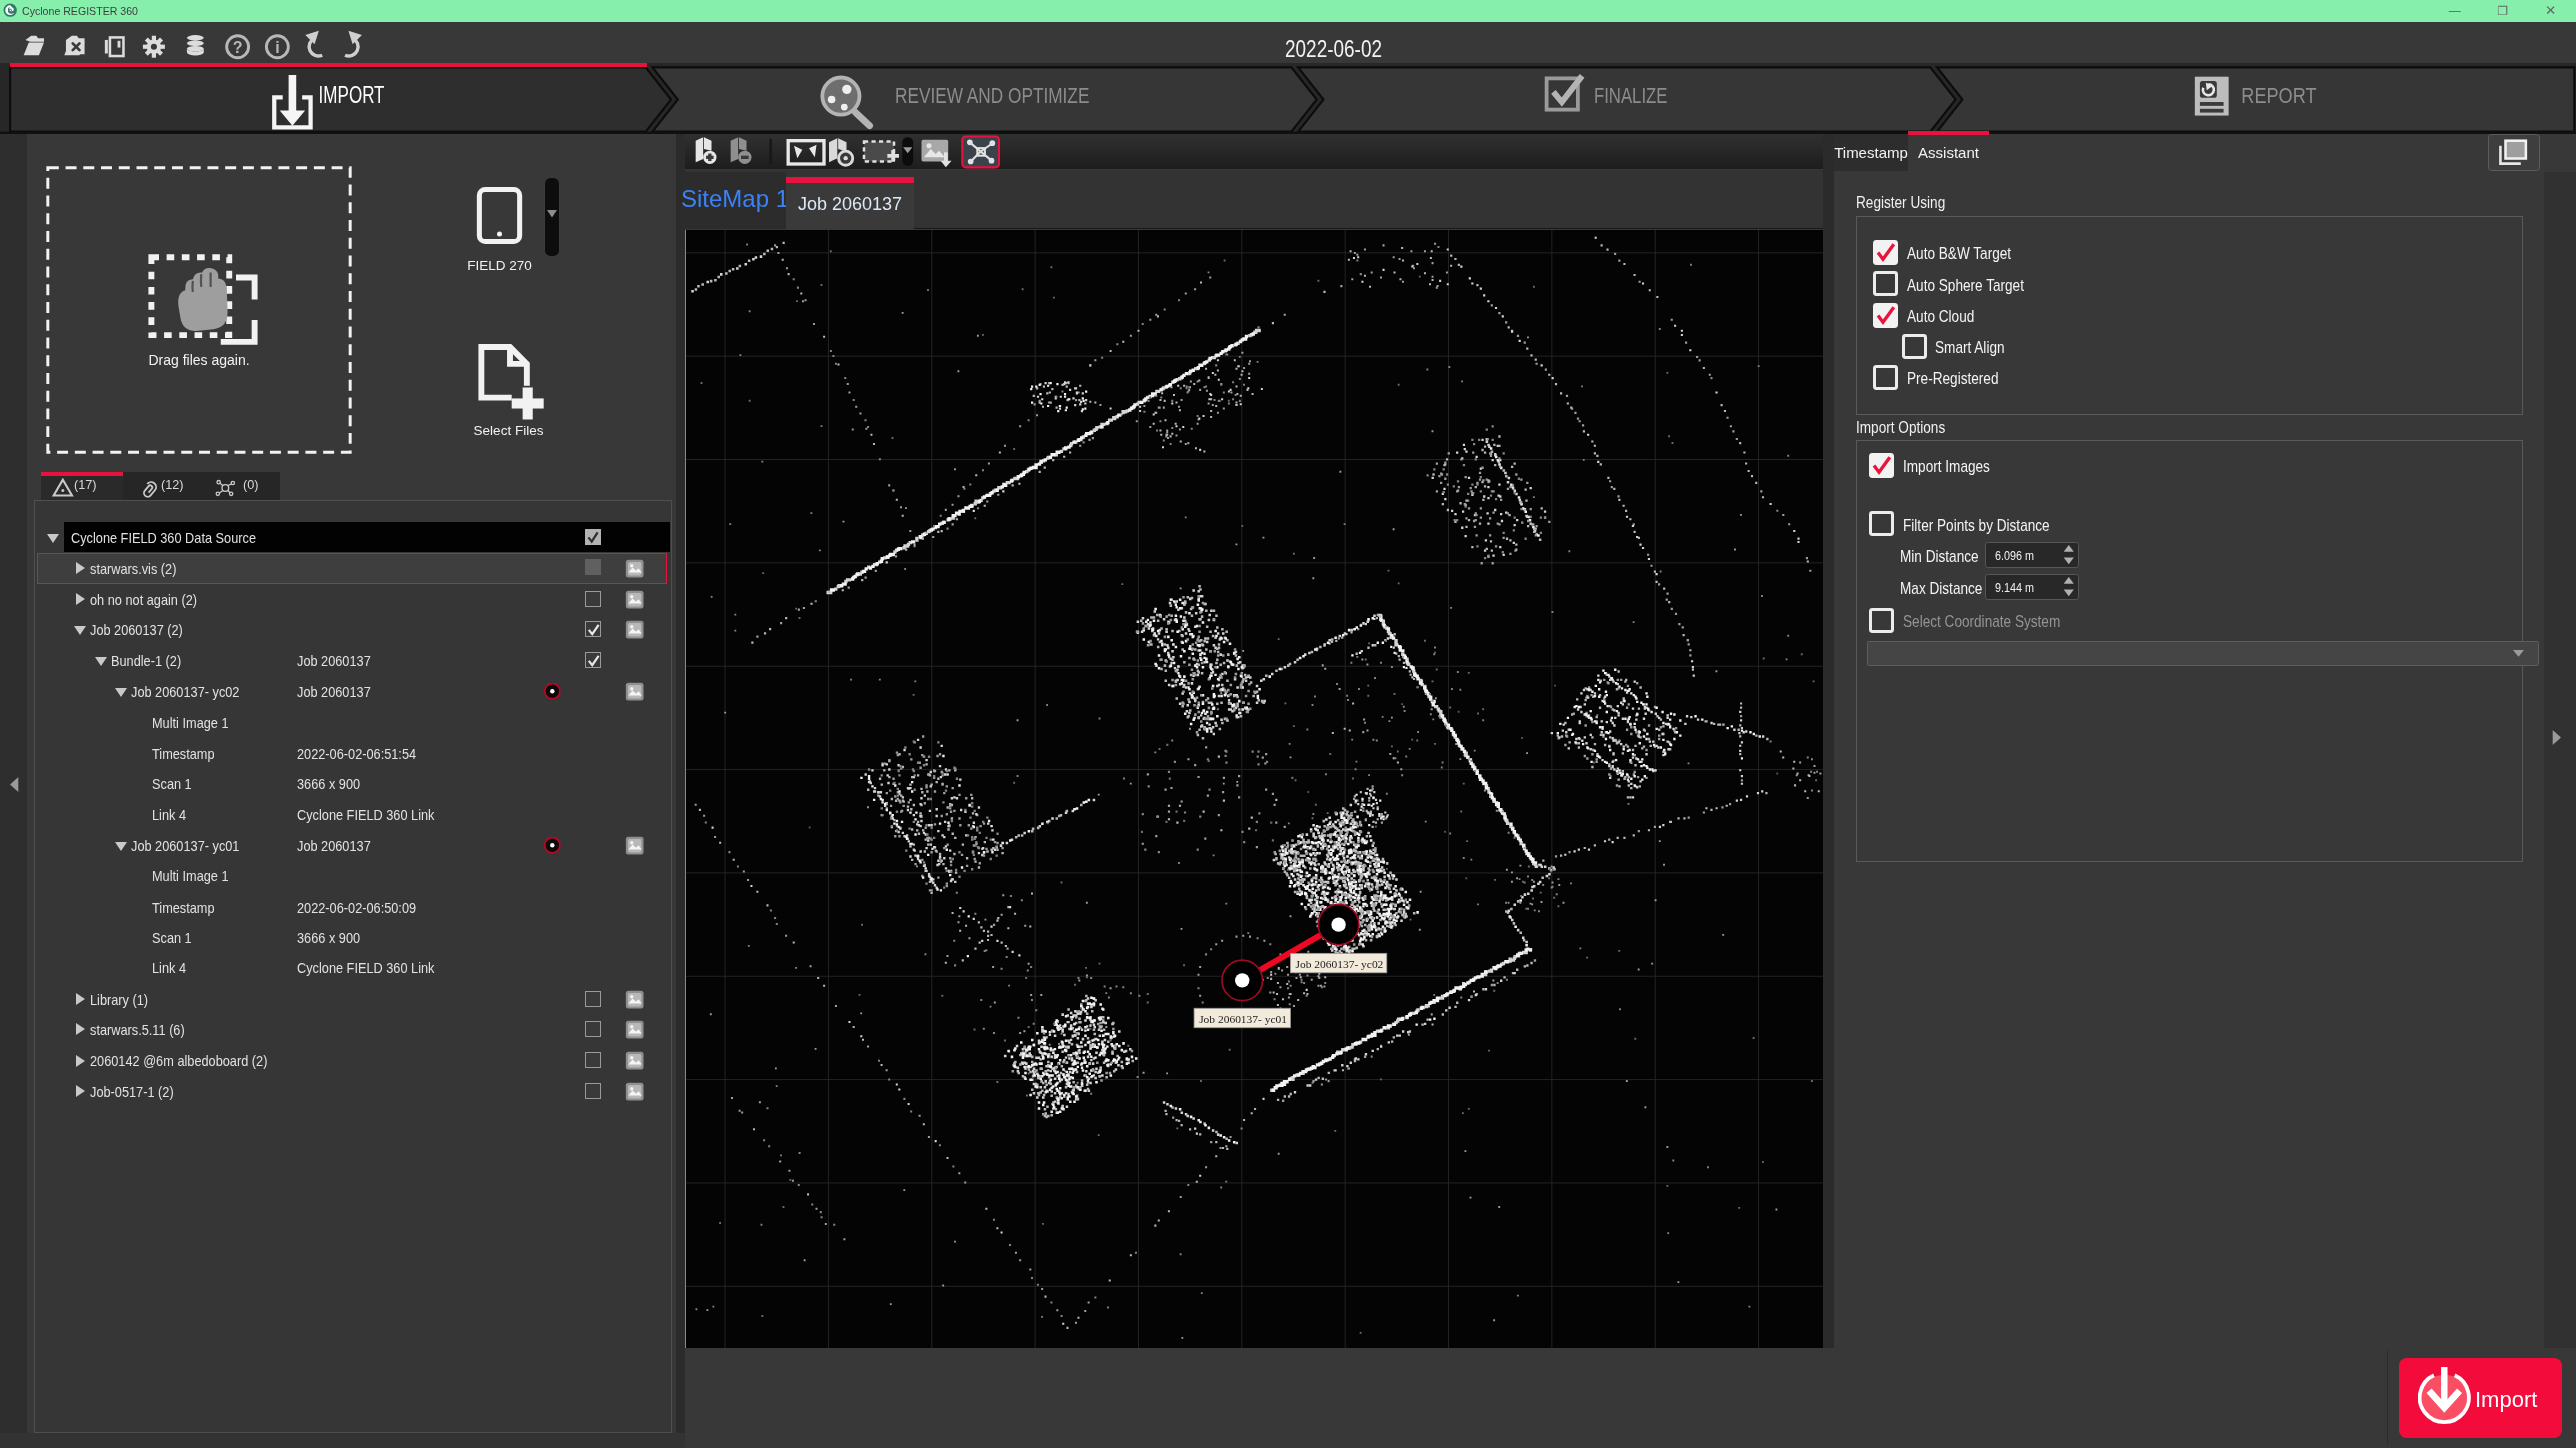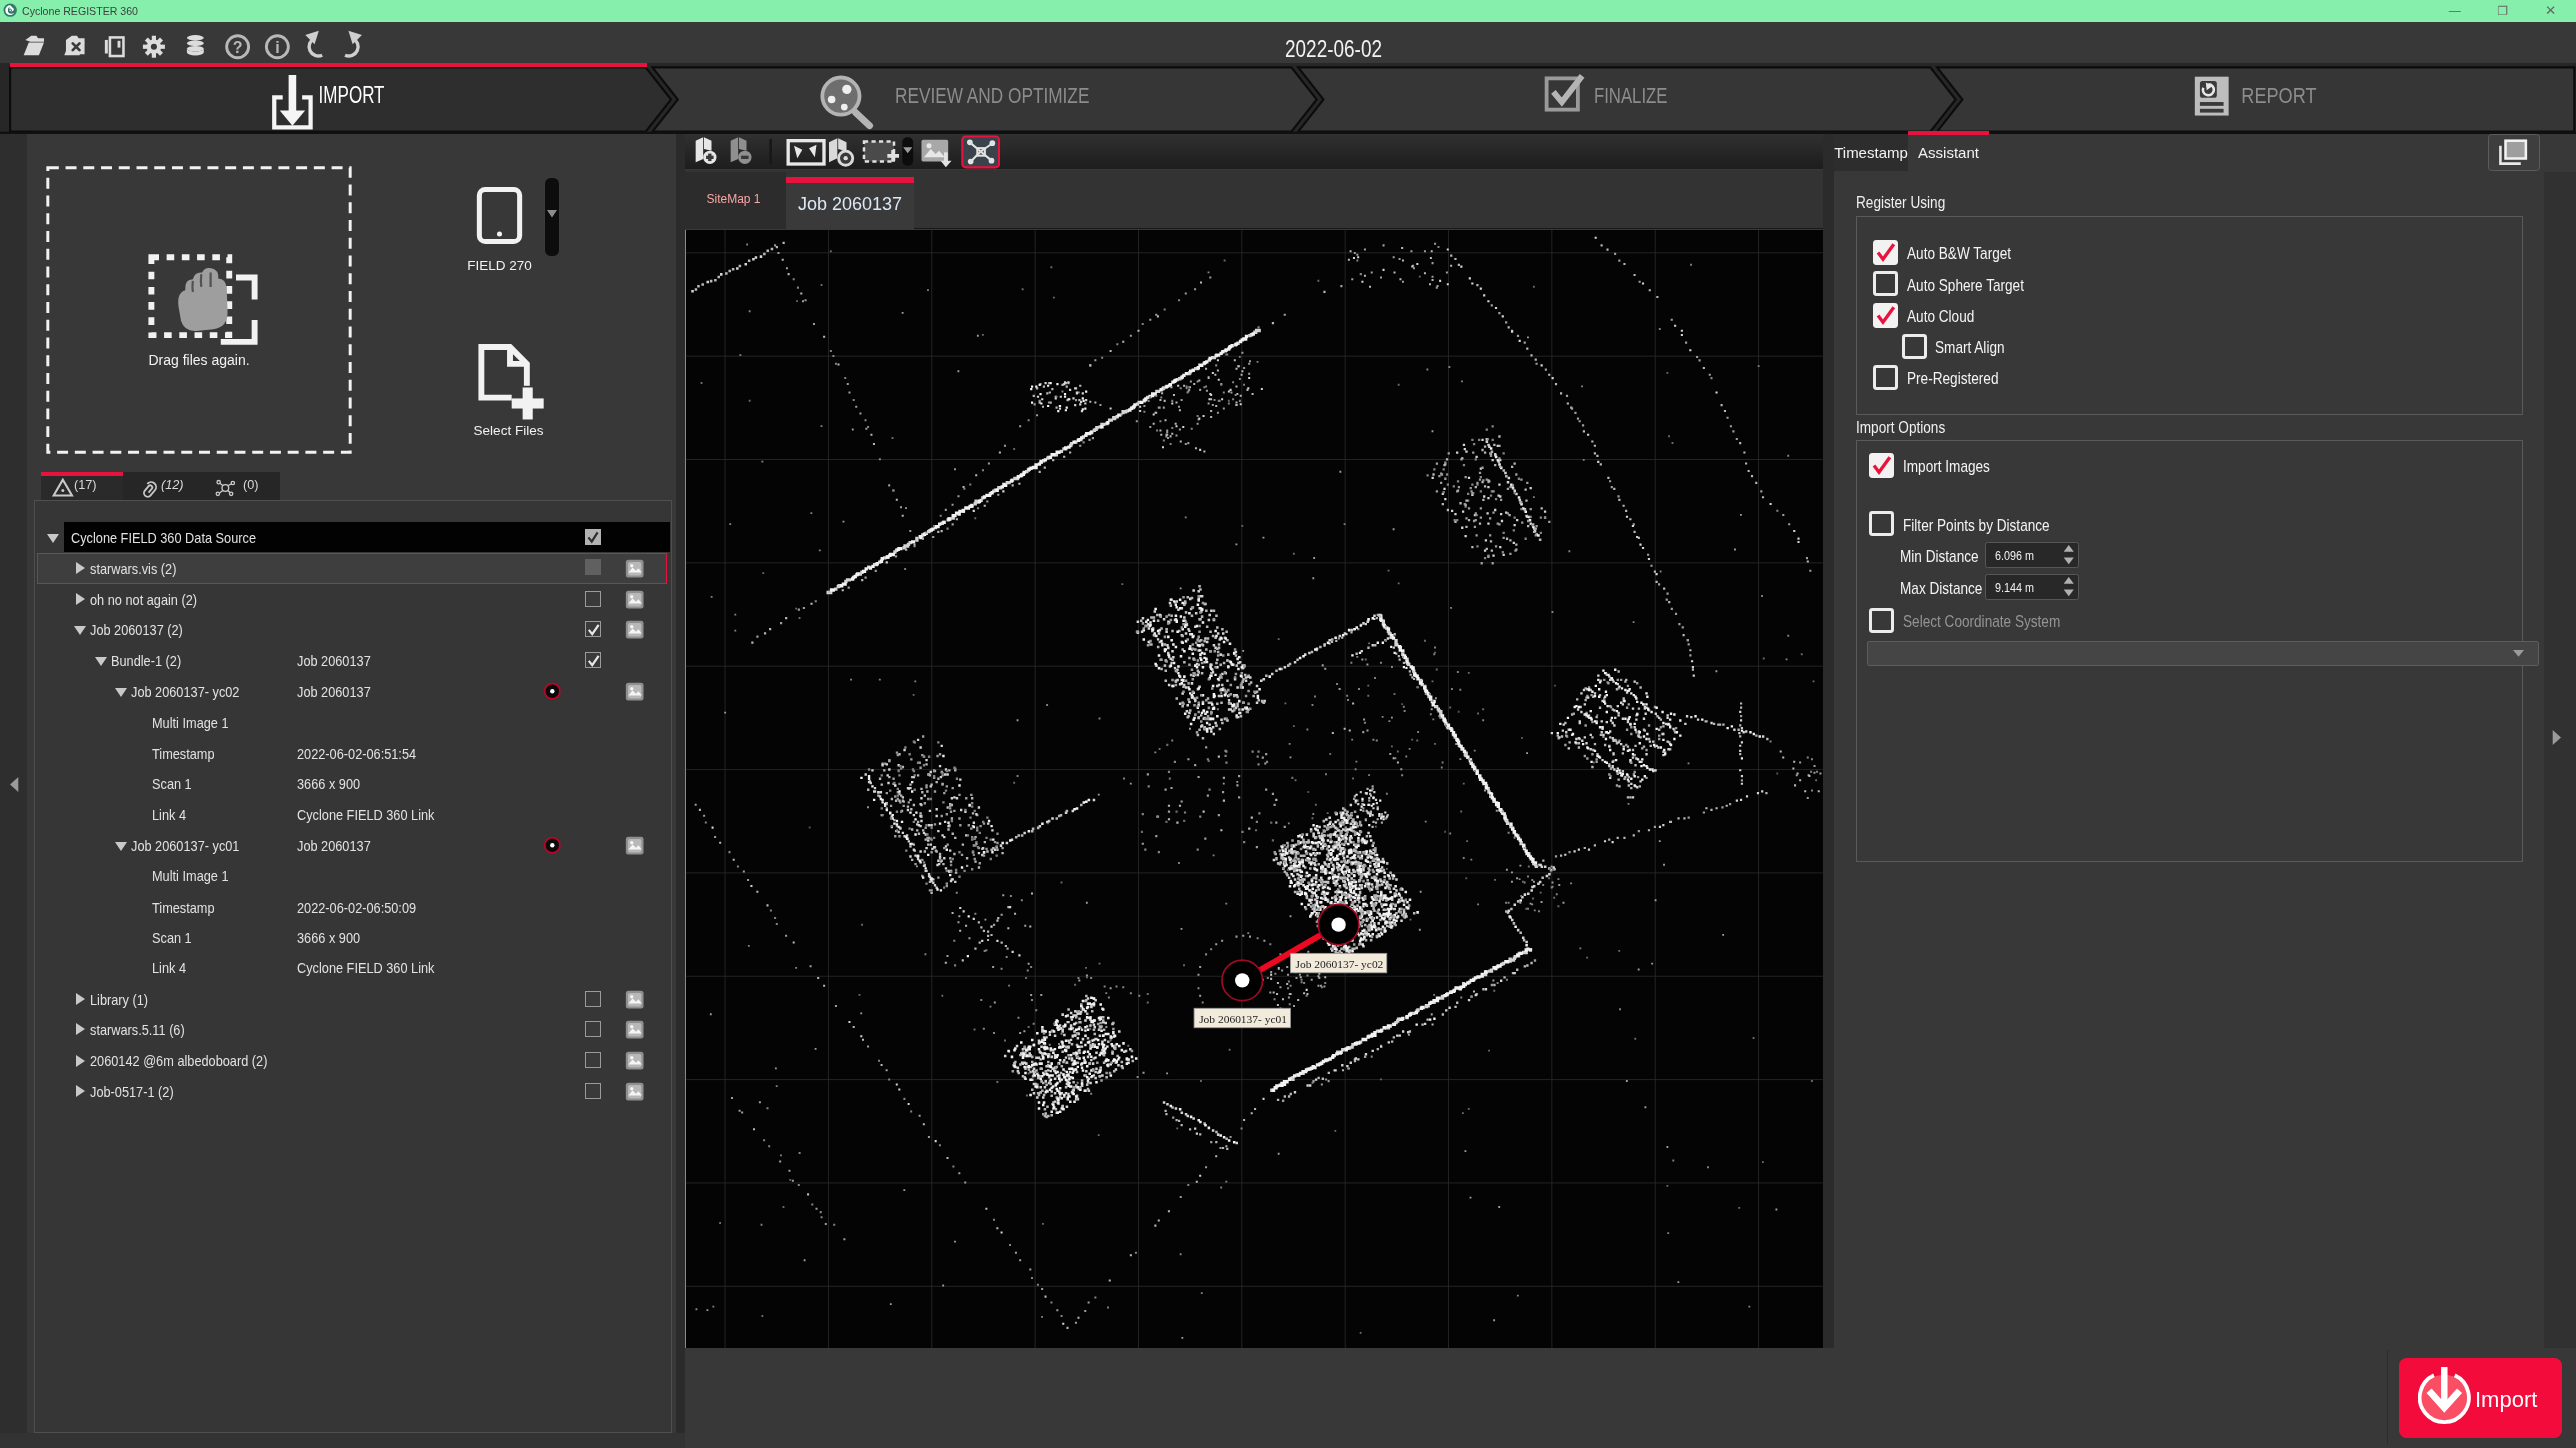--- a/index.html
+++ b/index.html
@@ -212,21 +212,21 @@
   <g stroke="#c9c9c9" stroke-width="1.6" fill="none">
     <circle cx="207" cy="12" r="4"></circle>
     <circle cx="199" cy="5" r="2"></circle>
       <circle cx="216" cy="6" r="2"></circle>
       <circle cx="198" cy="19" r="2"></circle>
       <circle cx="214" cy="19" r="2"></circle>
     <path d="M204 9 l-4 -3 M210 9 l5 -2 M204 15 l-4 3 M210 15 l3 3"></path>
   </g>
 </svg>
 <div class="abs" style="left:74px;top:478px;font-size:12.7px;color:#d8d8d8;">(17)</div>
-<div class="abs" style="left:161px;top:478px;font-size:12.7px;color:#d8d8d8;font-style:italic;">(12)</div>
+<div class="abs" style="left:161px;top:478px;font-size:12.7px;color:#d8d8d8;">(12)</div>
 <div class="abs" style="left:243px;top:478px;font-size:12.7px;color:#d8d8d8;">(0)</div>
 
 <div class="abs" style="left:34px;top:500px;width:638px;height:933px;background:#363636;border:0.8px solid #4f4f4f;box-sizing:border-box;"></div>
 <div id="tree" class="abs" style="left:0;top:0;">
 <div class="abs" style="left:64px;top:522px;width:606px;height:30px;background:#020202;"></div>
 <div class="abs" style="left:37px;top:553px;width:630px;height:31px;background:#3e3e3e;border:1.7px solid #e8123f;box-sizing:border-box;"></div>
 <span class="exp expD" style="left:47px;top:534px;"></span>
 <div class="abs" style="left:71px;top:522px;height:30px;line-height:31px;font-size:15px;color:#e2e2e2;transform:scaleX(0.85);transform-origin:0 50%;">Cyclone FIELD 360 Data Source</div>
 <div class="abs" style="left:585px;top:529px;width:16px;height:16px;background:#b2b2b2;"></div>
     <svg class="abs" style="left:585px;top:529px" width="16" height="16" viewBox="0 0 19 19">
@@ -395,21 +395,21 @@
     <line x1="352" y1="21" x2="341" y2="32"></line>
       <line x1="352" y1="21" x2="364" y2="31"></line>
   </g>
   <rect x="348" y="17" width="9" height="9" fill="none" stroke="#e2e2e2" stroke-width="2.5"></rect>
   <circle cx="339" cy="10" r="3.4" fill="#e2e2e2"></circle>
     <circle cx="366" cy="11" r="3.4" fill="#e2e2e2"></circle>
   <circle cx="340" cy="33" r="3.4" fill="#e2e2e2"></circle>
     <circle cx="365" cy="32" r="3.4" fill="#e2e2e2"></circle>
 </svg>
 
-<div class="abs" style="left:681px;top:172px;width:105px;height:57px;background:#2c2c2c;color:#fca5a5;font-size:12px;text-align:center;line-height:54px;">SiteMap 1</div>
+<div class="abs" style="left:681px;top:172px;width:105px;height:57px;background:#2c2c2c;color:#3b82f6;font-size:24px;text-align:center;line-height:54px;">SiteMap 1</div>
 <div class="abs" style="left:786px;top:177px;width:128px;height:6px;background:#e8123f;"></div>
 <div class="abs" style="left:786px;top:183px;width:128px;height:46px;background:#3a3a3a;color:#dce8f5;font-size:18px;text-align:center;line-height:42px;">Job 2060137</div>
 <svg class="abs" style="left:686px;top:230px;" width="1137" height="1118" viewBox="0 0 1345 1323">
 <path d="M46.0 0V1323 M168.3 0V1323 M290.6 0V1323 M412.9 0V1323 M535.2 0V1323 M657.5 0V1323 M779.8 0V1323 M902.1 0V1323 M1024.4 0V1323 M1146.7 0V1323 M1269.0 0V1323 M0 27.0H1345 M0 149.3H1345 M0 271.6H1345 M0 393.9H1345 M0 516.2H1345 M0 638.5H1345 M0 760.8H1345 M0 883.1H1345 M0 1005.4H1345 M0 1127.7H1345 M0 1250.0H1345" stroke="#2a2a2a" stroke-width="1" fill="none"></path>
 <path d="M166 427h4.0v4.0h-4.0zM169 427h4.0v4.0h-4.0zM175 423h4.0v4.0h-4.0zM178 420h4.0v4.0h-4.0zM179 419h4.0v4.0h-4.0zM187 414h4.0v4.0h-4.0zM189 412h4.0v4.0h-4.0zM191 412h4.0v4.0h-4.0zM196 409h4.0v4.0h-4.0zM200 406h4.0v4.0h-4.0zM204 405h4.0v4.0h-4.0zM206 403h4.0v4.0h-4.0zM214 397h4.0v4.0h-4.0zM221 394h4.0v4.0h-4.0zM223 394h4.0v4.0h-4.0zM227 391h4.0v4.0h-4.0zM233 386h4.0v4.0h-4.0zM237 385h4.0v4.0h-4.0zM245 379h4.0v4.0h-4.0zM247 377h4.0v4.0h-4.0zM256 374h4.0v4.0h-4.0zM257 372h4.0v4.0h-4.0zM260 372h4.0v4.0h-4.0zM261 370h4.0v4.0h-4.0zM263 368h4.0v4.0h-4.0zM271 365h4.0v4.0h-4.0zM271 363h4.0v4.0h-4.0zM278 359h4.0v4.0h-4.0zM285 355h4.0v4.0h-4.0zM286 354h4.0v4.0h-4.0zM293 350h4.0v4.0h-4.0zM301 345h4.0v4.0h-4.0zM303 344h4.0v4.0h-4.0zM308 341h4.0v4.0h-4.0zM310 340h4.0v4.0h-4.0zM314 339h4.0v4.0h-4.0zM326 331h4.0v4.0h-4.0zM336 325h4.0v4.0h-4.0zM340 322h4.0v4.0h-4.0zM341 319h4.0v4.0h-4.0zM344 320h4.0v4.0h-4.0zM347 318h4.0v4.0h-4.0zM349 315h4.0v4.0h-4.0zM358 310h4.0v4.0h-4.0zM362 307h4.0v4.0h-4.0zM364 306h4.0v4.0h-4.0zM368 303h4.0v4.0h-4.0zM370 303h4.0v4.0h-4.0zM378 297h4.0v4.0h-4.0zM380 297h4.0v4.0h-4.0zM384 294h4.0v4.0h-4.0zM387 292h4.0v4.0h-4.0zM390 292h4.0v4.0h-4.0zM401 284h4.0v4.0h-4.0zM403 282h4.0v4.0h-4.0zM418 273h4.0v4.0h-4.0zM421 271h4.0v4.0h-4.0zM426 268h4.0v4.0h-4.0zM427 267h4.0v4.0h-4.0zM436 264h4.0v4.0h-4.0zM442 260h4.0v4.0h-4.0zM445 257h4.0v4.0h-4.0zM447 257h4.0v4.0h-4.0zM453 253h4.0v4.0h-4.0zM454 251h4.0v4.0h-4.0zM459 249h4.0v4.0h-4.0zM465 246h4.0v4.0h-4.0zM468 243h4.0v4.0h-4.0zM478 237h4.0v4.0h-4.0zM481 235h4.0v4.0h-4.0zM483 234h4.0v4.0h-4.0zM484 232h4.0v4.0h-4.0zM488 231h4.0v4.0h-4.0zM490 228h4.0v4.0h-4.0zM492 228h4.0v4.0h-4.0zM496 227h4.0v4.0h-4.0zM499 223h4.0v4.0h-4.0zM501 223h4.0v4.0h-4.0zM504 220h4.0v4.0h-4.0zM505 221h4.0v4.0h-4.0zM508 219h4.0v4.0h-4.0zM515 214h4.0v4.0h-4.0zM515 213h4.0v4.0h-4.0zM518 213h4.0v4.0h-4.0zM520 212h4.0v4.0h-4.0zM527 208h4.0v4.0h-4.0zM532 204h4.0v4.0h-4.0zM534 202h4.0v4.0h-4.0zM540 200h4.0v4.0h-4.0zM544 196h4.0v4.0h-4.0zM555 189h4.0v4.0h-4.0zM557 189h4.0v4.0h-4.0zM562 186h4.0v4.0h-4.0zM563 185h4.0v4.0h-4.0zM566 184h4.0v4.0h-4.0zM570 182h4.0v4.0h-4.0zM579 175h4.0v4.0h-4.0zM582 174h4.0v4.0h-4.0zM584 173h4.0v4.0h-4.0zM593 168h4.0v4.0h-4.0zM594 167h4.0v4.0h-4.0zM601 162h4.0v4.0h-4.0zM603 162h4.0v4.0h-4.0zM611 156h4.0v4.0h-4.0zM617 152h4.0v4.0h-4.0zM621 149h4.0v4.0h-4.0zM623 149h4.0v4.0h-4.0zM625 147h4.0v4.0h-4.0zM636 141h4.0v4.0h-4.0zM648 134h4.0v4.0h-4.0zM651 132h4.0v4.0h-4.0zM665 123h4.0v4.0h-4.0zM667 122h4.0v4.0h-4.0zM671 119h4.0v4.0h-4.0zM672 119h4.0v4.0h-4.0zM673 117h4.0v4.0h-4.0zM676 117h4.0v4.0h-4.0zM691 1016h4.0v4.0h-4.0zM714 1002h4.0v4.0h-4.0zM716 1003h4.0v4.0h-4.0zM716 1001h4.0v4.0h-4.0zM721 998h4.0v4.0h-4.0zM728 996h4.0v4.0h-4.0zM734 991h4.0v4.0h-4.0zM765 975h4.0v4.0h-4.0zM769 971h4.0v4.0h-4.0zM775 968h4.0v4.0h-4.0zM779 967h4.0v4.0h-4.0zM783 966h4.0v4.0h-4.0zM786 965h4.0v4.0h-4.0zM787 962h4.0v4.0h-4.0zM791 961h4.0v4.0h-4.0zM796 959h4.0v4.0h-4.0zM806 952h4.0v4.0h-4.0zM816 946h4.0v4.0h-4.0zM821 945h4.0v4.0h-4.0zM827 942h4.0v4.0h-4.0zM829 942h4.0v4.0h-4.0zM835 938h4.0v4.0h-4.0zM838 936h4.0v4.0h-4.0zM840 934h4.0v4.0h-4.0zM841 932h4.0v4.0h-4.0zM851 930h4.0v4.0h-4.0zM856 925h4.0v4.0h-4.0zM859 925h4.0v4.0h-4.0zM863 922h4.0v4.0h-4.0zM864 921h4.0v4.0h-4.0zM874 917h4.0v4.0h-4.0zM874 916h4.0v4.0h-4.0zM876 916h4.0v4.0h-4.0zM883 912h4.0v4.0h-4.0zM893 907h4.0v4.0h-4.0zM893 905h4.0v4.0h-4.0zM903 900h4.0v4.0h-4.0zM918 890h4.0v4.0h-4.0zM925 888h4.0v4.0h-4.0zM944 879h4.0v4.0h-4.0zM945 876h4.0v4.0h-4.0zM949 875h4.0v4.0h-4.0zM951 875h4.0v4.0h-4.0zM951 874h4.0v4.0h-4.0zM963 867h4.0v4.0h-4.0zM965 866h4.0v4.0h-4.0zM973 863h4.0v4.0h-4.0zM973 861h4.0v4.0h-4.0zM977 862h4.0v4.0h-4.0zM978 860h4.0v4.0h-4.0zM979 858h4.0v4.0h-4.0zM983 857h4.0v4.0h-4.0zM984 854h4.0v4.0h-4.0zM989 853h4.0v4.0h-4.0zM992 853h4.0v4.0h-4.0zM997 850h4.0v4.0h-4.0zM819 454h4.0v4.0h-4.0zM821 460h4.0v4.0h-4.0zM823 461h4.0v4.0h-4.0zM823 464h4.0v4.0h-4.0zM825 468h4.0v4.0h-4.0zM827 469h4.0v4.0h-4.0zM829 473h4.0v4.0h-4.0zM830 475h4.0v4.0h-4.0zM831 476h4.0v4.0h-4.0zM833 480h4.0v4.0h-4.0zM838 484h4.0v4.0h-4.0zM838 486h4.0v4.0h-4.0zM838 489h4.0v4.0h-4.0zM839 489h4.0v4.0h-4.0zM846 500h4.0v4.0h-4.0zM848 503h4.0v4.0h-4.0zM851 506h4.0v4.0h-4.0zM852 511h4.0v4.0h-4.0zM853 512h4.0v4.0h-4.0zM858 516h4.0v4.0h-4.0zM859 520h4.0v4.0h-4.0zM860 523h4.0v4.0h-4.0zM861 525h4.0v4.0h-4.0zM867 531h4.0v4.0h-4.0zM868 532h4.0v4.0h-4.0zM869 536h4.0v4.0h-4.0zM872 538h4.0v4.0h-4.0zM873 543h4.0v4.0h-4.0zM877 550h4.0v4.0h-4.0zM885 562h4.0v4.0h-4.0zM886 562h4.0v4.0h-4.0zM888 565h4.0v4.0h-4.0zM889 567h4.0v4.0h-4.0zM891 568h4.0v4.0h-4.0zM891 571h4.0v4.0h-4.0zM892 574h4.0v4.0h-4.0zM895 578h4.0v4.0h-4.0zM899 586h4.0v4.0h-4.0zM900 587h4.0v4.0h-4.0zM906 595h4.0v4.0h-4.0zM908 598h4.0v4.0h-4.0zM913 608h4.0v4.0h-4.0zM916 612h4.0v4.0h-4.0zM921 617h4.0v4.0h-4.0zM920 619h4.0v4.0h-4.0zM921 620h4.0v4.0h-4.0zM929 631h4.0v4.0h-4.0zM931 634h4.0v4.0h-4.0zM934 638h4.0v4.0h-4.0zM937 645h4.0v4.0h-4.0zM939 648h4.0v4.0h-4.0zM945 656h4.0v4.0h-4.0zM947 659h4.0v4.0h-4.0zM948 663h4.0v4.0h-4.0zM954 674h4.0v4.0h-4.0zM961 684h4.0v4.0h-4.0zM963 686h4.0v4.0h-4.0zM967 692h4.0v4.0h-4.0zM968 696h4.0v4.0h-4.0zM969 697h4.0v4.0h-4.0zM970 700h4.0v4.0h-4.0zM974 704h4.0v4.0h-4.0zM976 706h4.0v4.0h-4.0zM978 711h4.0v4.0h-4.0zM982 715h4.0v4.0h-4.0zM986 723h4.0v4.0h-4.0zM986 724h4.0v4.0h-4.0zM989 726h4.0v4.0h-4.0zM995 736h4.0v4.0h-4.0zM1004 751h4.0v4.0h-4.0z" fill="#d4d4d4"></path>
 <path d="M170 424h4.0v4.0h-4.0zM172 424h4.0v4.0h-4.0zM182 419h4.0v4.0h-4.0zM184 417h4.0v4.0h-4.0zM186 417h4.0v4.0h-4.0zM195 411h4.0v4.0h-4.0zM198 408h4.0v4.0h-4.0zM201 405h4.0v4.0h-4.0zM208 402h4.0v4.0h-4.0zM209 402h4.0v4.0h-4.0zM211 399h4.0v4.0h-4.0zM216 398h4.0v4.0h-4.0zM219 396h4.0v4.0h-4.0zM224 393h4.0v4.0h-4.0zM229 390h4.0v4.0h-4.0zM230 387h4.0v4.0h-4.0zM236 385h4.0v4.0h-4.0zM239 383h4.0v4.0h-4.0zM240 382h4.0v4.0h-4.0zM243 382h4.0v4.0h-4.0zM249 376h4.0v4.0h-4.0zM250 375h4.0v4.0h-4.0zM252 375h4.0v4.0h-4.0zM266 367h4.0v4.0h-4.0zM267 367h4.0v4.0h-4.0zM275 361h4.0v4.0h-4.0zM276 362h4.0v4.0h-4.0zM280 358h4.0v4.0h-4.0zM282 357h4.0v4.0h-4.0zM288 353h4.0v4.0h-4.0zM290 352h4.0v4.0h-4.0zM294 349h4.0v4.0h-4.0zM296 349h4.0v4.0h-4.0zM298 346h4.0v4.0h-4.0zM303 344h4.0v4.0h-4.0zM309 340h4.0v4.0h-4.0zM314 336h4.0v4.0h-4.0zM316 336h4.0v4.0h-4.0zM318 333h4.0v4.0h-4.0zM321 334h4.0v4.0h-4.0zM322 331h4.0v4.0h-4.0zM326 330h4.0v4.0h-4.0zM329 327h4.0v4.0h-4.0zM332 327h4.0v4.0h-4.0zM334 325h4.0v4.0h-4.0zM336 324h4.0v4.0h-4.0zM345 319h4.0v4.0h-4.0zM351 314h4.0v4.0h-4.0zM354 312h4.0v4.0h-4.0zM357 312h4.0v4.0h-4.0zM360 309h4.0v4.0h-4.0zM366 306h4.0v4.0h-4.0zM372 302h4.0v4.0h-4.0zM374 299h4.0v4.0h-4.0zM376 300h4.0v4.0h-4.0zM383 295h4.0v4.0h-4.0zM391 290h4.0v4.0h-4.0zM394 289h4.0v4.0h-4.0zM395 288h4.0v4.0h-4.0zM397 287h4.0v4.0h-4.0zM398 285h4.0v4.0h-4.0zM404 281h4.0v4.0h-4.0zM406 280h4.0v4.0h-4.0zM409 279h4.0v4.0h-4.0zM412 279h4.0v4.0h-4.0zM412 276h4.0v4.0h-4.0zM416 275h4.0v4.0h-4.0zM418 272h4.0v4.0h-4.0zM423 270h4.0v4.0h-4.0zM429 267h4.0v4.0h-4.0zM431 264h4.0v4.0h-4.0zM433 264h4.0v4.0h-4.0zM437 261h4.0v4.0h-4.0zM439 261h4.0v4.0h-4.0zM447 256h4.0v4.0h-4.0zM451 255h4.0v4.0h-4.0zM457 249h4.0v4.0h-4.0zM462 247h4.0v4.0h-4.0zM463 246h4.0v4.0h-4.0zM466 244h4.0v4.0h-4.0zM471 241h4.0v4.0h-4.0zM472 239h4.0v4.0h-4.0zM475 239h4.0v4.0h-4.0zM477 238h4.0v4.0h-4.0zM490 231h4.0v4.0h-4.0zM497 226h4.0v4.0h-4.0zM510 217h4.0v4.0h-4.0zM511 217h4.0v4.0h-4.0zM523 211h4.0v4.0h-4.0zM525 209h4.0v4.0h-4.0zM528 207h4.0v4.0h-4.0zM529 205h4.0v4.0h-4.0zM537 202h4.0v4.0h-4.0zM541 199h4.0v4.0h-4.0zM542 198h4.0v4.0h-4.0zM547 195h4.0v4.0h-4.0zM550 194h4.0v4.0h-4.0zM550 192h4.0v4.0h-4.0zM553 192h4.0v4.0h-4.0zM560 187h4.0v4.0h-4.0zM567 183h4.0v4.0h-4.0zM571 181h4.0v4.0h-4.0zM574 178h4.0v4.0h-4.0zM576 177h4.0v4.0h-4.0zM577 176h4.0v4.0h-4.0zM585 172h4.0v4.0h-4.0zM587 170h4.0v4.0h-4.0zM590 168h4.0v4.0h-4.0zM595 165h4.0v4.0h-4.0zM598 164h4.0v4.0h-4.0zM604 161h4.0v4.0h-4.0zM606 158h4.0v4.0h-4.0zM608 158h4.0v4.0h-4.0zM612 155h4.0v4.0h-4.0zM614 154h4.0v4.0h-4.0zM618 150h4.0v4.0h-4.0zM626 146h4.0v4.0h-4.0zM628 146h4.0v4.0h-4.0zM631 144h4.0v4.0h-4.0zM633 142h4.0v4.0h-4.0zM637 140h4.0v4.0h-4.0zM640 139h4.0v4.0h-4.0zM641 137h4.0v4.0h-4.0zM642 136h4.0v4.0h-4.0zM644 135h4.0v4.0h-4.0zM649 133h4.0v4.0h-4.0zM654 130h4.0v4.0h-4.0zM656 128h4.0v4.0h-4.0zM658 127h4.0v4.0h-4.0zM660 127h4.0v4.0h-4.0zM661 124h4.0v4.0h-4.0zM669 121h4.0v4.0h-4.0zM693 1016h4.0v4.0h-4.0zM695 1013h4.0v4.0h-4.0zM696 1013h4.0v4.0h-4.0zM697 1011h4.0v4.0h-4.0zM701 1010h4.0v4.0h-4.0zM703 1010h4.0v4.0h-4.0zM703 1008h4.0v4.0h-4.0zM706 1009h4.0v4.0h-4.0zM706 1006h4.0v4.0h-4.0zM709 1006h4.0v4.0h-4.0zM712 1003h4.0v4.0h-4.0zM718 999h4.0v4.0h-4.0zM723 998h4.0v4.0h-4.0zM725 996h4.0v4.0h-4.0zM728 994h4.0v4.0h-4.0zM731 994h4.0v4.0h-4.0zM732 992h4.0v4.0h-4.0zM736 991h4.0v4.0h-4.0zM738 990h4.0v4.0h-4.0zM740 988h4.0v4.0h-4.0zM742 989h4.0v4.0h-4.0zM745 986h4.0v4.0h-4.0zM746 986h4.0v4.0h-4.0zM748 985h4.0v4.0h-4.0zM750 984h4.0v4.0h-4.0zM752 982h4.0v4.0h-4.0zM755 981h4.0v4.0h-4.0zM755 980h4.0v4.0h-4.0zM757 980h4.0v4.0h-4.0zM760 979h4.0v4.0h-4.0zM763 977h4.0v4.0h-4.0zM764 975h4.0v4.0h-4.0zM768 973h4.0v4.0h-4.0zM772 972h4.0v4.0h-4.0zM773 971h4.0v4.0h-4.0zM779 968h4.0v4.0h-4.0zM781 966h4.0v4.0h-4.0zM790 961h4.0v4.0h-4.0zM792 960h4.0v4.0h-4.0zM794 960h4.0v4.0h-4.0zM799 956h4.0v4.0h-4.0zM801 956h4.0v4.0h-4.0zM802 956h4.0v4.0h-4.0zM805 953h4.0v4.0h-4.0zM809 952h4.0v4.0h-4.0zM810 950h4.0v4.0h-4.0zM813 951h4.0v4.0h-4.0zM813 948h4.0v4.0h-4.0zM819 946h4.0v4.0h-4.0zM820 946h4.0v4.0h-4.0zM824 942h4.0v4.0h-4.0zM829 940h4.0v4.0h-4.0zM831 940h4.0v4.0h-4.0zM836 938h4.0v4.0h-4.0zM844 932h4.0v4.0h-4.0zM845 932h4.0v4.0h-4.0zM846 931h4.0v4.0h-4.0zM851 929h4.0v4.0h-4.0zM854 927h4.0v4.0h-4.0zM855 926h4.0v4.0h-4.0zM862 924h4.0v4.0h-4.0zM868 919h4.0v4.0h-4.0zM869 918h4.0v4.0h-4.0zM870 918h4.0v4.0h-4.0zM878 913h4.0v4.0h-4.0zM880 912h4.0v4.0h-4.0zM883 910h4.0v4.0h-4.0zM887 910h4.0v4.0h-4.0zM887 907h4.0v4.0h-4.0zM889 907h4.0v4.0h-4.0zM896 904h4.0v4.0h-4.0zM898 903h4.0v4.0h-4.0zM899 902h4.0v4.0h-4.0zM903 900h4.0v4.0h-4.0zM906 899h4.0v4.0h-4.0zM907 898h4.0v4.0h-4.0zM909 895h4.0v4.0h-4.0zM911 895h4.0v4.0h-4.0zM914 896h4.0v4.0h-4.0zM915 894h4.0v4.0h-4.0zM918 893h4.0v4.0h-4.0zM920 891h4.0v4.0h-4.0zM923 889h4.0v4.0h-4.0zM927 886h4.0v4.0h-4.0zM929 886h4.0v4.0h-4.0zM930 885h4.0v4.0h-4.0zM932 883h4.0v4.0h-4.0zM935 882h4.0v4.0h-4.0zM936 882h4.0v4.0h-4.0zM940 881h4.0v4.0h-4.0zM940 879h4.0v4.0h-4.0zM944 876h4.0v4.0h-4.0zM954 871h4.0v4.0h-4.0zM956 872h4.0v4.0h-4.0zM958 870h4.0v4.0h-4.0zM959 869h4.0v4.0h-4.0zM961 869h4.0v4.0h-4.0zM968 864h4.0v4.0h-4.0zM970 864h4.0v4.0h-4.0zM982 856h4.0v4.0h-4.0zM986 854h4.0v4.0h-4.0zM992 850h4.0v4.0h-4.0zM994 849h4.0v4.0h-4.0zM820 455h4.0v4.0h-4.0zM820 459h4.0v4.0h-4.0zM824 466h4.0v4.0h-4.0zM829 470h4.0v4.0h-4.0zM833 478h4.0v4.0h-4.0zM835 481h4.0v4.0h-4.0zM842 491h4.0v4.0h-4.0zM843 492h4.0v4.0h-4.0zM843 495h4.0v4.0h-4.0zM846 496h4.0v4.0h-4.0zM848 502h4.0v4.0h-4.0zM849 504h4.0v4.0h-4.0zM851 509h4.0v4.0h-4.0zM856 515h4.0v4.0h-4.0zM858 517h4.0v4.0h-4.0zM860 524h4.0v4.0h-4.0zM863 526h4.0v4.0h-4.0zM864 529h4.0v4.0h-4.0zM867 534h4.0v4.0h-4.0zM872 540h4.0v4.0h-4.0zM874 544h4.0v4.0h-4.0zM875 546h4.0v4.0h-4.0zM876 547h4.0v4.0h-4.0zM879 551h4.0v4.0h-4.0zM879 553h4.0v4.0h-4.0zM881 556h4.0v4.0h-4.0zM883 556h4.0v4.0h-4.0zM882 560h4.0v4.0h-4.0zM893 573h4.0v4.0h-4.0zM895 577h4.0v4.0h-4.0zM896 579h4.0v4.0h-4.0zM897 582h4.0v4.0h-4.0zM900 584h4.0v4.0h-4.0zM903 588h4.0v4.0h-4.0zM904 590h4.0v4.0h-4.0zM906 593h4.0v4.0h-4.0zM908 596h4.0v4.0h-4.0zM910 601h4.0v4.0h-4.0zM911 602h4.0v4.0h-4.0zM912 604h4.0v4.0h-4.0zM912 605h4.0v4.0h-4.0zM915 609h4.0v4.0h-4.0zM917 612h4.0v4.0h-4.0zM919 615h4.0v4.0h-4.0zM923 622h4.0v4.0h-4.0zM926 625h4.0v4.0h-4.0zM926 626h4.0v4.0h-4.0zM927 629h4.0v4.0h-4.0zM929 633h4.0v4.0h-4.0zM931 636h4.0v4.0h-4.0zM934 640h4.0v4.0h-4.0zM934 641h4.0v4.0h-4.0zM937 644h4.0v4.0h-4.0zM938 648h4.0v4.0h-4.0zM941 650h4.0v4.0h-4.0zM942 653h4.0v4.0h-4.0zM944 653h4.0v4.0h-4.0zM945 658h4.0v4.0h-4.0zM950 665h4.0v4.0h-4.0zM951 666h4.0v4.0h-4.0zM950 668h4.0v4.0h-4.0zM952 670h4.0v4.0h-4.0zM954 672h4.0v4.0h-4.0zM957 676h4.0v4.0h-4.0zM959 677h4.0v4.0h-4.0zM957 678h4.0v4.0h-4.0zM959 680h4.0v4.0h-4.0zM962 684h4.0v4.0h-4.0zM964 688h4.0v4.0h-4.0zM966 689h4.0v4.0h-4.0zM967 694h4.0v4.0h-4.0zM974 701h4.0v4.0h-4.0zM976 707h4.0v4.0h-4.0zM978 710h4.0v4.0h-4.0zM980 714h4.0v4.0h-4.0zM980 714h4.0v4.0h-4.0zM983 718h4.0v4.0h-4.0zM985 720h4.0v4.0h-4.0zM989 727h4.0v4.0h-4.0zM990 730h4.0v4.0h-4.0zM990 730h4.0v4.0h-4.0zM992 733h4.0v4.0h-4.0zM993 736h4.0v4.0h-4.0zM995 738h4.0v4.0h-4.0zM997 740h4.0v4.0h-4.0zM998 742h4.0v4.0h-4.0zM1000 743h4.0v4.0h-4.0zM1000 745h4.0v4.0h-4.0zM1003 747h4.0v4.0h-4.0z" fill="#f2f2f2"></path>
 <path d="M184 425h2.6v2.6h-2.6zM207 413h2.6v2.6h-2.6zM259 377h2.6v2.6h-2.6zM297 356h2.6v2.6h-2.6zM301 355h2.6v2.6h-2.6zM319 341h2.6v2.6h-2.6zM352 325h2.6v2.6h-2.6zM385 301h2.6v2.6h-2.6zM393 299h2.6v2.6h-2.6zM417 285h2.6v2.6h-2.6zM423 280h2.6v2.6h-2.6zM433 271h2.6v2.6h-2.6zM446 267h2.6v2.6h-2.6zM453 262h2.6v2.6h-2.6zM77 487h2.6v2.6h-2.6zM92 476h2.6v2.6h-2.6zM98 471h2.6v2.6h-2.6zM117 458h2.6v2.6h-2.6zM147 441h2.6v2.6h-2.6zM168 427h2.6v2.6h-2.6zM693 109h2.6v2.6h-2.6zM754 72h2.6v2.6h-2.6zM106 19h2.6v2.6h-2.6zM114 14h2.6v2.6h-2.6zM1013 745h2.6v2.6h-2.6zM1034 739h2.6v2.6h-2.6zM1062 730h2.6v2.6h-2.6zM1074 727h2.6v2.6h-2.6zM1091 720h2.6v2.6h-2.6zM1101 718h2.6v2.6h-2.6zM1109 718h2.6v2.6h-2.6zM1120 715h2.6v2.6h-2.6zM1138 709h2.6v2.6h-2.6zM1163 699h2.6v2.6h-2.6zM1164 699h2.6v2.6h-2.6zM1173 695h2.6v2.6h-2.6zM1180 695h2.6v2.6h-2.6zM1206 683h2.6v2.6h-2.6zM1212 685h2.6v2.6h-2.6zM1218 683h2.6v2.6h-2.6zM1230 680h2.6v2.6h-2.6zM1277 665h2.6v2.6h-2.6zM745 496h2.6v2.6h-2.6zM763 486h2.6v2.6h-2.6zM768 485h2.6v2.6h-2.6zM775 481h2.6v2.6h-2.6zM786 475h2.6v2.6h-2.6zM806 461h2.6v2.6h-2.6zM816 458h2.6v2.6h-2.6zM820 456h2.6v2.6h-2.6zM904 29h2.6v2.6h-2.6zM909 33h2.6v2.6h-2.6zM913 40h2.6v2.6h-2.6zM935 64h2.6v2.6h-2.6zM972 114h2.6v2.6h-2.6zM976 118h2.6v2.6h-2.6zM994 139h2.6v2.6h-2.6zM999 147h2.6v2.6h-2.6zM1004 152h2.6v2.6h-2.6zM1020 170h2.6v2.6h-2.6zM1028 181h2.6v2.6h-2.6zM1034 192h2.6v2.6h-2.6zM1042 204h2.6v2.6h-2.6zM1046 209h2.6v2.6h-2.6zM1061 237h2.6v2.6h-2.6zM1071 249h2.6v2.6h-2.6zM1074 254h2.6v2.6h-2.6zM1074 263h2.6v2.6h-2.6zM1077 266h2.6v2.6h-2.6zM1081 276h2.6v2.6h-2.6zM1090 292h2.6v2.6h-2.6zM1097 305h2.6v2.6h-2.6zM1103 318h2.6v2.6h-2.6zM1108 325h2.6v2.6h-2.6zM1111 331h2.6v2.6h-2.6zM1116 341h2.6v2.6h-2.6zM1121 356h2.6v2.6h-2.6zM1126 363h2.6v2.6h-2.6zM1145 403h2.6v2.6h-2.6zM1147 415h2.6v2.6h-2.6zM1156 423h2.6v2.6h-2.6zM1162 439h2.6v2.6h-2.6zM1179 478h2.6v2.6h-2.6zM1184 484h2.6v2.6h-2.6zM1187 496h2.6v2.6h-2.6zM1190 519h2.6v2.6h-2.6zM1247 559h2.6v2.6h-2.6zM1247 564h2.6v2.6h-2.6zM1246 585h2.6v2.6h-2.6zM1246 598h2.6v2.6h-2.6zM1246 619h2.6v2.6h-2.6zM566 1041h2.6v2.6h-2.6zM567 1045h2.6v2.6h-2.6zM579 1052h2.6v2.6h-2.6zM582 1053h2.6v2.6h-2.6zM585 1058h2.6v2.6h-2.6zM595 1063h2.6v2.6h-2.6zM607 1069h2.6v2.6h-2.6zM626 1078h2.6v2.6h-2.6zM634 1085h2.6v2.6h-2.6zM639 1086h2.6v2.6h-2.6zM345 818h2.6v2.6h-2.6zM348 824h2.6v2.6h-2.6zM351 828h2.6v2.6h-2.6zM360 833h2.6v2.6h-2.6zM372 842h2.6v2.6h-2.6zM377 846h2.6v2.6h-2.6zM380 800h2.6v2.6h-2.6zM368 813h2.6v2.6h-2.6zM367 816h2.6v2.6h-2.6zM356 829h2.6v2.6h-2.6zM356 834h2.6v2.6h-2.6zM346 842h2.6v2.6h-2.6zM341 849h2.6v2.6h-2.6zM326 863h2.6v2.6h-2.6zM805 688h2.6v2.6h-2.6zM809 689h2.6v2.6h-2.6zM790 669h2.6v2.6h-2.6zM815 700h2.6v2.6h-2.6zM807 671h2.6v2.6h-2.6zM811 705h2.6v2.6h-2.6zM808 666h2.6v2.6h-2.6zM817 696h2.6v2.6h-2.6zM791 676h2.6v2.6h-2.6zM797 664h2.6v2.6h-2.6zM805 660h2.6v2.6h-2.6zM804 686h2.6v2.6h-2.6zM809 687h2.6v2.6h-2.6zM799 674h2.6v2.6h-2.6zM806 689h2.6v2.6h-2.6zM812 699h2.6v2.6h-2.6zM809 668h2.6v2.6h-2.6zM822 693h2.6v2.6h-2.6zM817 682h2.6v2.6h-2.6zM799 678h2.6v2.6h-2.6zM810 662h2.6v2.6h-2.6zM803 697h2.6v2.6h-2.6zM464 200h2.6v2.6h-2.6zM426 192h2.6v2.6h-2.6zM414 186h2.6v2.6h-2.6zM410 195h2.6v2.6h-2.6zM422 184h2.6v2.6h-2.6zM437 209h2.6v2.6h-2.6zM417 203h2.6v2.6h-2.6zM430 203h2.6v2.6h-2.6zM449 184h2.6v2.6h-2.6zM429 191h2.6v2.6h-2.6zM450 200h2.6v2.6h-2.6zM432 187h2.6v2.6h-2.6zM444 182h2.6v2.6h-2.6zM465 183h2.6v2.6h-2.6zM448 180h2.6v2.6h-2.6zM668 694h2.6v2.6h-2.6zM632 709h2.6v2.6h-2.6zM611 687h2.6v2.6h-2.6zM580 700h2.6v2.6h-2.6zM570 680h2.6v2.6h-2.6zM697 673h2.6v2.6h-2.6zM583 680h2.6v2.6h-2.6zM635 674h2.6v2.6h-2.6zM665 707h2.6v2.6h-2.6zM629 622h2.6v2.6h-2.6zM570 696h2.6v2.6h-2.6zM839 500h2.6v2.6h-2.6zM842 503h2.6v2.6h-2.6zM843 507h2.6v2.6h-2.6zM848 511h2.6v2.6h-2.6zM855 521h2.6v2.6h-2.6zM856 525h2.6v2.6h-2.6zM858 528h2.6v2.6h-2.6zM860 530h2.6v2.6h-2.6z" fill="#b8b8b8"></path>
 <path d="M191 422h2.6v2.6h-2.6zM211 410h2.6v2.6h-2.6zM223 402h2.6v2.6h-2.6zM247 385h2.6v2.6h-2.6zM291 362h2.6v2.6h-2.6zM314 347h2.6v2.6h-2.6zM355 320h2.6v2.6h-2.6zM368 312h2.6v2.6h-2.6zM465 254h2.6v2.6h-2.6zM476 247h2.6v2.6h-2.6zM480 245h2.6v2.6h-2.6zM83 480h2.6v2.6h-2.6zM111 464h2.6v2.6h-2.6zM132 448h2.6v2.6h-2.6zM138 446h2.6v2.6h-2.6zM707 99h2.6v2.6h-2.6zM774 65h2.6v2.6h-2.6zM1028 740h2.6v2.6h-2.6zM1044 735h2.6v2.6h-2.6zM1126 710h2.6v2.6h-2.6zM1145 705h2.6v2.6h-2.6zM1185 694h2.6v2.6h-2.6zM1203 688h2.6v2.6h-2.6zM1225 682h2.6v2.6h-2.6zM1234 678h2.6v2.6h-2.6zM754 491h2.6v2.6h-2.6zM771 482h2.6v2.6h-2.6zM794 471h2.6v2.6h-2.6zM952 88h2.6v2.6h-2.6zM961 97h2.6v2.6h-2.6zM969 108h2.6v2.6h-2.6zM983 124h2.6v2.6h-2.6zM991 132h2.6v2.6h-2.6zM1005 157h2.6v2.6h-2.6zM1016 164h2.6v2.6h-2.6zM1041 195h2.6v2.6h-2.6zM1047 210h2.6v2.6h-2.6zM1051 215h2.6v2.6h-2.6zM1054 222h2.6v2.6h-2.6zM1056 225h2.6v2.6h-2.6zM1060 230h2.6v2.6h-2.6zM1092 296h2.6v2.6h-2.6zM1094 303h2.6v2.6h-2.6zM1102 314h2.6v2.6h-2.6zM1120 347h2.6v2.6h-2.6zM1137 383h2.6v2.6h-2.6zM1141 396h2.6v2.6h-2.6zM1150 418h2.6v2.6h-2.6zM1160 429h2.6v2.6h-2.6zM1159 436h2.6v2.6h-2.6zM1165 447h2.6v2.6h-2.6zM1170 453h2.6v2.6h-2.6zM1174 465h2.6v2.6h-2.6zM1178 469h2.6v2.6h-2.6zM1184 484h2.6v2.6h-2.6zM1185 489h2.6v2.6h-2.6zM1187 502h2.6v2.6h-2.6zM1247 574h2.6v2.6h-2.6zM1248 650h2.6v2.6h-2.6zM575 1049h2.6v2.6h-2.6zM620 1078h2.6v2.6h-2.6zM631 1085h2.6v2.6h-2.6zM379 849h2.6v2.6h-2.6zM372 809h2.6v2.6h-2.6zM363 821h2.6v2.6h-2.6zM800 683h2.6v2.6h-2.6zM822 700h2.6v2.6h-2.6zM822 690h2.6v2.6h-2.6zM793 674h2.6v2.6h-2.6zM800 686h2.6v2.6h-2.6zM807 674h2.6v2.6h-2.6zM811 660h2.6v2.6h-2.6zM827 695h2.6v2.6h-2.6zM789 672h2.6v2.6h-2.6zM803 696h2.6v2.6h-2.6zM804 666h2.6v2.6h-2.6zM829 691h2.6v2.6h-2.6zM811 657h2.6v2.6h-2.6zM411 205h2.6v2.6h-2.6zM418 181h2.6v2.6h-2.6zM417 201h2.6v2.6h-2.6zM460 200h2.6v2.6h-2.6zM463 191h2.6v2.6h-2.6zM451 180h2.6v2.6h-2.6zM428 180h2.6v2.6h-2.6zM704 732h2.6v2.6h-2.6zM616 668h2.6v2.6h-2.6zM566 661h2.6v2.6h-2.6zM585 675h2.6v2.6h-2.6zM557 693h2.6v2.6h-2.6zM545 643h2.6v2.6h-2.6zM685 619h2.6v2.6h-2.6zM555 716h2.6v2.6h-2.6zM605 646h2.6v2.6h-2.6zM697 700h2.6v2.6h-2.6zM695 679h2.6v2.6h-2.6zM593 625h2.6v2.6h-2.6zM653 670h2.6v2.6h-2.6zM653 645h2.6v2.6h-2.6zM570 687h2.6v2.6h-2.6zM681 623h2.6v2.6h-2.6zM707 727h2.6v2.6h-2.6zM693 666h2.6v2.6h-2.6zM637 615h2.6v2.6h-2.6zM614 611h2.6v2.6h-2.6zM707 705h2.6v2.6h-2.6zM573 659h2.6v2.6h-2.6zM684 630h2.6v2.6h-2.6zM634 664h2.6v2.6h-2.6zM674 729h2.6v2.6h-2.6zM685 661h2.6v2.6h-2.6zM629 691h2.6v2.6h-2.6zM711 727h2.6v2.6h-2.6zM601 632h2.6v2.6h-2.6zM651 656h2.6v2.6h-2.6zM539 725h2.6v2.6h-2.6zM613 719h2.6v2.6h-2.6zM635 647h2.6v2.6h-2.6z" fill="#9d9d9d"></path>
 <path d="M236 392h2.6v2.6h-2.6zM339 331h2.6v2.6h-2.6zM374 308h2.6v2.6h-2.6zM1001 749h2.6v2.6h-2.6zM1010 750h2.6v2.6h-2.6zM1039 738h2.6v2.6h-2.6zM1050 734h2.6v2.6h-2.6zM1055 732h2.6v2.6h-2.6zM1067 732h2.6v2.6h-2.6zM1086 722h2.6v2.6h-2.6zM1095 723h2.6v2.6h-2.6zM1151 705h2.6v2.6h-2.6zM1155 703h2.6v2.6h-2.6zM1242 674h2.6v2.6h-2.6zM1247 673h2.6v2.6h-2.6zM1254 669h2.6v2.6h-2.6zM1267 665h2.6v2.6h-2.6zM1272 663h2.6v2.6h-2.6zM760 488h2.6v2.6h-2.6zM780 477h2.6v2.6h-2.6zM803 465h2.6v2.6h-2.6zM813 459h2.6v2.6h-2.6zM916 42h2.6v2.6h-2.6zM926 56h2.6v2.6h-2.6zM929 62h2.6v2.6h-2.6zM939 68h2.6v2.6h-2.6zM943 76h2.6v2.6h-2.6zM948 83h2.6v2.6h-2.6zM957 91h2.6v2.6h-2.6zM965 101h2.6v2.6h-2.6zM976 119h2.6v2.6h-2.6zM985 130h2.6v2.6h-2.6zM1011 159h2.6v2.6h-2.6zM1024 174h2.6v2.6h-2.6zM1066 241h2.6v2.6h-2.6zM1078 273h2.6v2.6h-2.6zM1112 338h2.6v2.6h-2.6zM1119 349h2.6v2.6h-2.6zM1124 362h2.6v2.6h-2.6zM1128 371h2.6v2.6h-2.6zM1131 375h2.6v2.6h-2.6zM1138 388h2.6v2.6h-2.6zM1147 406h2.6v2.6h-2.6zM1189 509h2.6v2.6h-2.6zM1190 516h2.6v2.6h-2.6zM1191 526h2.6v2.6h-2.6zM1246 569h2.6v2.6h-2.6zM1247 579h2.6v2.6h-2.6zM1248 588h2.6v2.6h-2.6zM1245 594h2.6v2.6h-2.6zM1248 605h2.6v2.6h-2.6zM1246 609h2.6v2.6h-2.6zM1246 615h2.6v2.6h-2.6zM1246 638h2.6v2.6h-2.6zM1248 645h2.6v2.6h-2.6zM1248 654h2.6v2.6h-2.6zM601 1062h2.6v2.6h-2.6zM603 1068h2.6v2.6h-2.6zM323 801h2.6v2.6h-2.6zM327 805h2.6v2.6h-2.6zM339 814h2.6v2.6h-2.6zM367 840h2.6v2.6h-2.6zM385 853h2.6v2.6h-2.6zM393 857h2.6v2.6h-2.6zM382 800h2.6v2.6h-2.6zM360 823h2.6v2.6h-2.6zM349 840h2.6v2.6h-2.6zM806 688h2.6v2.6h-2.6zM808 690h2.6v2.6h-2.6zM808 692h2.6v2.6h-2.6zM817 684h2.6v2.6h-2.6zM794 678h2.6v2.6h-2.6zM826 688h2.6v2.6h-2.6zM811 691h2.6v2.6h-2.6zM828 693h2.6v2.6h-2.6zM812 683h2.6v2.6h-2.6zM803 665h2.6v2.6h-2.6zM807 679h2.6v2.6h-2.6zM804 665h2.6v2.6h-2.6zM822 693h2.6v2.6h-2.6zM797 685h2.6v2.6h-2.6zM815 673h2.6v2.6h-2.6zM812 670h2.6v2.6h-2.6zM819 692h2.6v2.6h-2.6zM816 677h2.6v2.6h-2.6zM813 664h2.6v2.6h-2.6zM468 192h2.6v2.6h-2.6zM472 200h2.6v2.6h-2.6zM420 199h2.6v2.6h-2.6zM461 191h2.6v2.6h-2.6zM451 199h2.6v2.6h-2.6zM467 213h2.6v2.6h-2.6zM451 179h2.6v2.6h-2.6zM441 207h2.6v2.6h-2.6zM460 186h2.6v2.6h-2.6zM457 198h2.6v2.6h-2.6zM465 205h2.6v2.6h-2.6zM471 204h2.6v2.6h-2.6zM441 210h2.6v2.6h-2.6zM436 196h2.6v2.6h-2.6zM424 180h2.6v2.6h-2.6zM446 181h2.6v2.6h-2.6zM459 206h2.6v2.6h-2.6zM466 202h2.6v2.6h-2.6zM453 188h2.6v2.6h-2.6zM447 179h2.6v2.6h-2.6zM461 192h2.6v2.6h-2.6zM415 196h2.6v2.6h-2.6zM459 186h2.6v2.6h-2.6zM442 196h2.6v2.6h-2.6zM436 198h2.6v2.6h-2.6zM836 493h2.6v2.6h-2.6z" fill="#d4d4d4"></path>
 <path d="M308 352h2.6v2.6h-2.6zM344 328h2.6v2.6h-2.6zM469 250h2.6v2.6h-2.6zM152 438h2.6v2.6h-2.6zM676 114h2.6v2.6h-2.6zM797 51h2.6v2.6h-2.6zM577 628h2.6v2.6h-2.6zM674 699h2.6v2.6h-2.6zM546 657h2.6v2.6h-2.6zM637 621h2.6v2.6h-2.6zM675 622h2.6v2.6h-2.6zM638 616h2.6v2.6h-2.6zM705 727h2.6v2.6h-2.6zM616 625h2.6v2.6h-2.6zM589 688h2.6v2.6h-2.6zM539 690h2.6v2.6h-2.6zM570 640h2.6v2.6h-2.6zM638 629h2.6v2.6h-2.6zM676 616h2.6v2.6h-2.6zM659 723h2.6v2.6h-2.6zM676 631h2.6v2.6h-2.6zM558 735h2.6v2.6h-2.6zM657 711h2.6v2.6h-2.6zM669 616h2.6v2.6h-2.6zM542 732h2.6v2.6h-2.6zM607 693h2.6v2.6h-2.6zM556 693h2.6v2.6h-2.6zM677 689h2.6v2.6h-2.6zM618 661h2.6v2.6h-2.6zM686 628h2.6v2.6h-2.6zM604 732h2.6v2.6h-2.6z" fill="#848484"></path>

